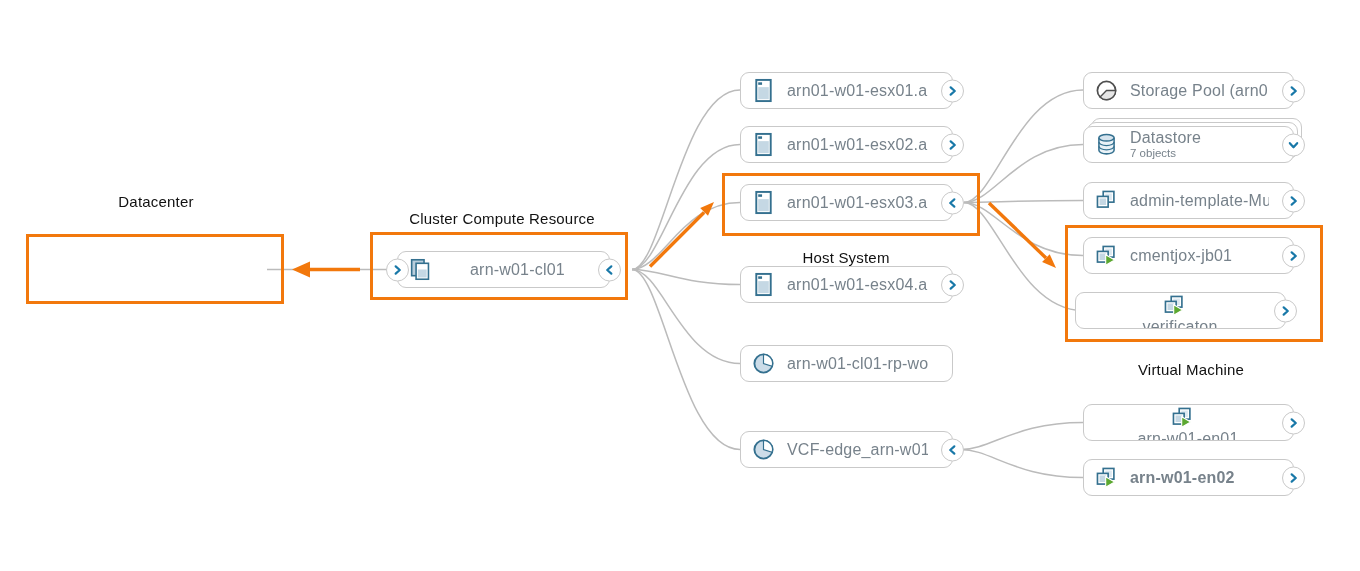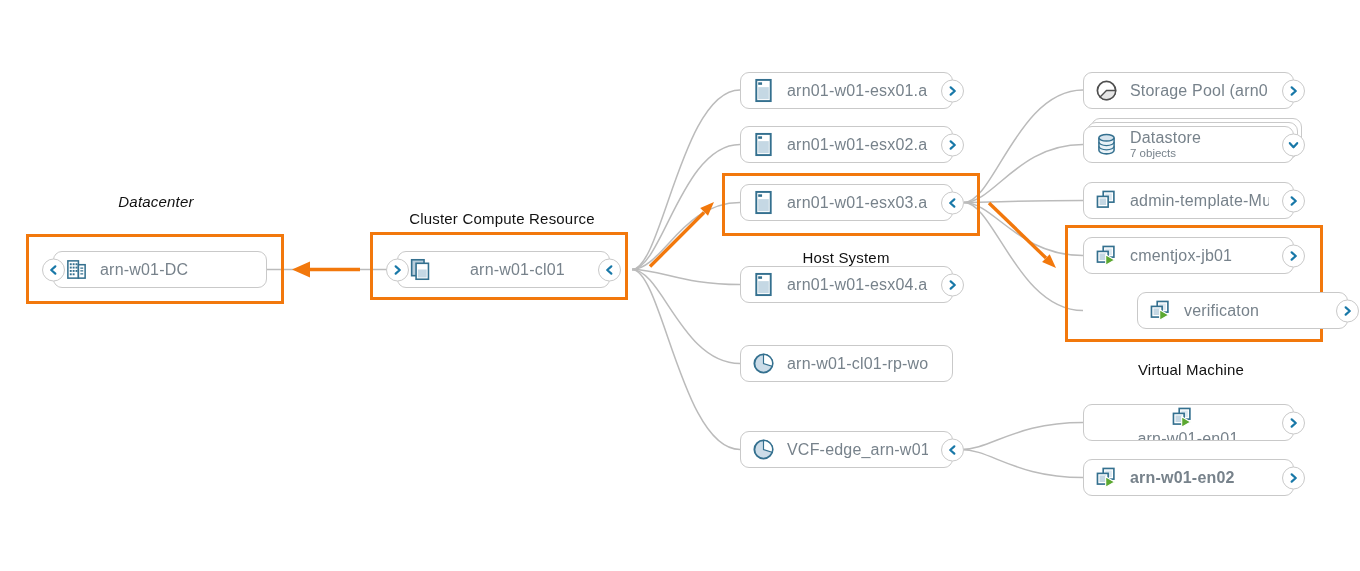--- a/index.html
+++ b/index.html
@@ -140,39 +140,28 @@
         <polygon points="1056,268 1042.1,262.1 1049.7,254.3" stroke="none"></polygon>
       </g>
     </g>
   </svg>
 
   <div class="hl-box" style="left:26px;top:234px;width:252px;height:64px;"></div>
   <div class="hl-box" style="left:370px;top:232px;width:252px;height:62px;"></div>
   <div class="hl-box" style="left:722px;top:173px;width:252px;height:57px;"></div>
   <div class="hl-box" style="left:1065px;top:225px;width:252px;height:111px;"></div>
 
-  <div class="hdr" style="left:156px;top:193px;font-style:italic;">Datacenter</div>
+  <div class="hdr" style="left:156px;top:193px;">Datacenter</div>
   <div class="hdr" style="left:502px;top:190px;margin-top:20px;">Cluster Compute Resource</div>
   <div class="hdr" style="left:846px;top:249px;">Host System</div>
   <div class="hdr" style="left:1191px;top:361px;">Virtual Machine</div>
 
   <div class="ds-back" style="left:1091px;top:118px;"></div>
   <div class="ds-back" style="left:1087px;top:122px;"></div>
 
-  <div class="node" style="left:53px;top:251px;width:214px;">
-    <svg class="icon">
-        <use href="#ic-datacenter"></use>
-      </svg>
-    <span class="label">arn-w01-DC</span>
-    <button class="chev chev-l">
-        <svg viewBox="0 0 12 12" class="flip">
-          <path d="M4,2 L8.5,6 L4,10"></path>
-        </svg>
-      </button>
-  </div>
 
   <div class="node" style="left:397px;top:251px;width:213px;gap:26px;">
     <svg class="icon">
         <use href="#ic-cluster"></use>
       </svg>
     <span class="label">arn-w01-cl01</span>
     <button class="chev chev-l">
         <svg viewBox="0 0 12 12">
           <path d="M4,2 L8.5,6 L4,10"></path>
         </svg>
@@ -295,21 +284,21 @@
         <use href="#ic-vm"></use>
       </svg>
     <span class="label">cmentjox-jb01</span>
     <button class="chev chev-r">
         <svg viewBox="0 0 12 12">
           <path d="M4,2 L8.5,6 L4,10"></path>
         </svg>
       </button>
   </div>
 
-  <div class="node" style="left:1137px;top:292px;width:211px;">
+  <div class="node" style="left:1075px;top:292px;width:211px;flex-direction:column;">
     <svg class="icon">
         <use href="#ic-vm"></use>
       </svg>
     <span class="label">verificaton</span>
     <button class="chev chev-r">
         <svg viewBox="0 0 12 12">
           <path d="M4,2 L8.5,6 L4,10"></path>
         </svg>
       </button>
   </div>

